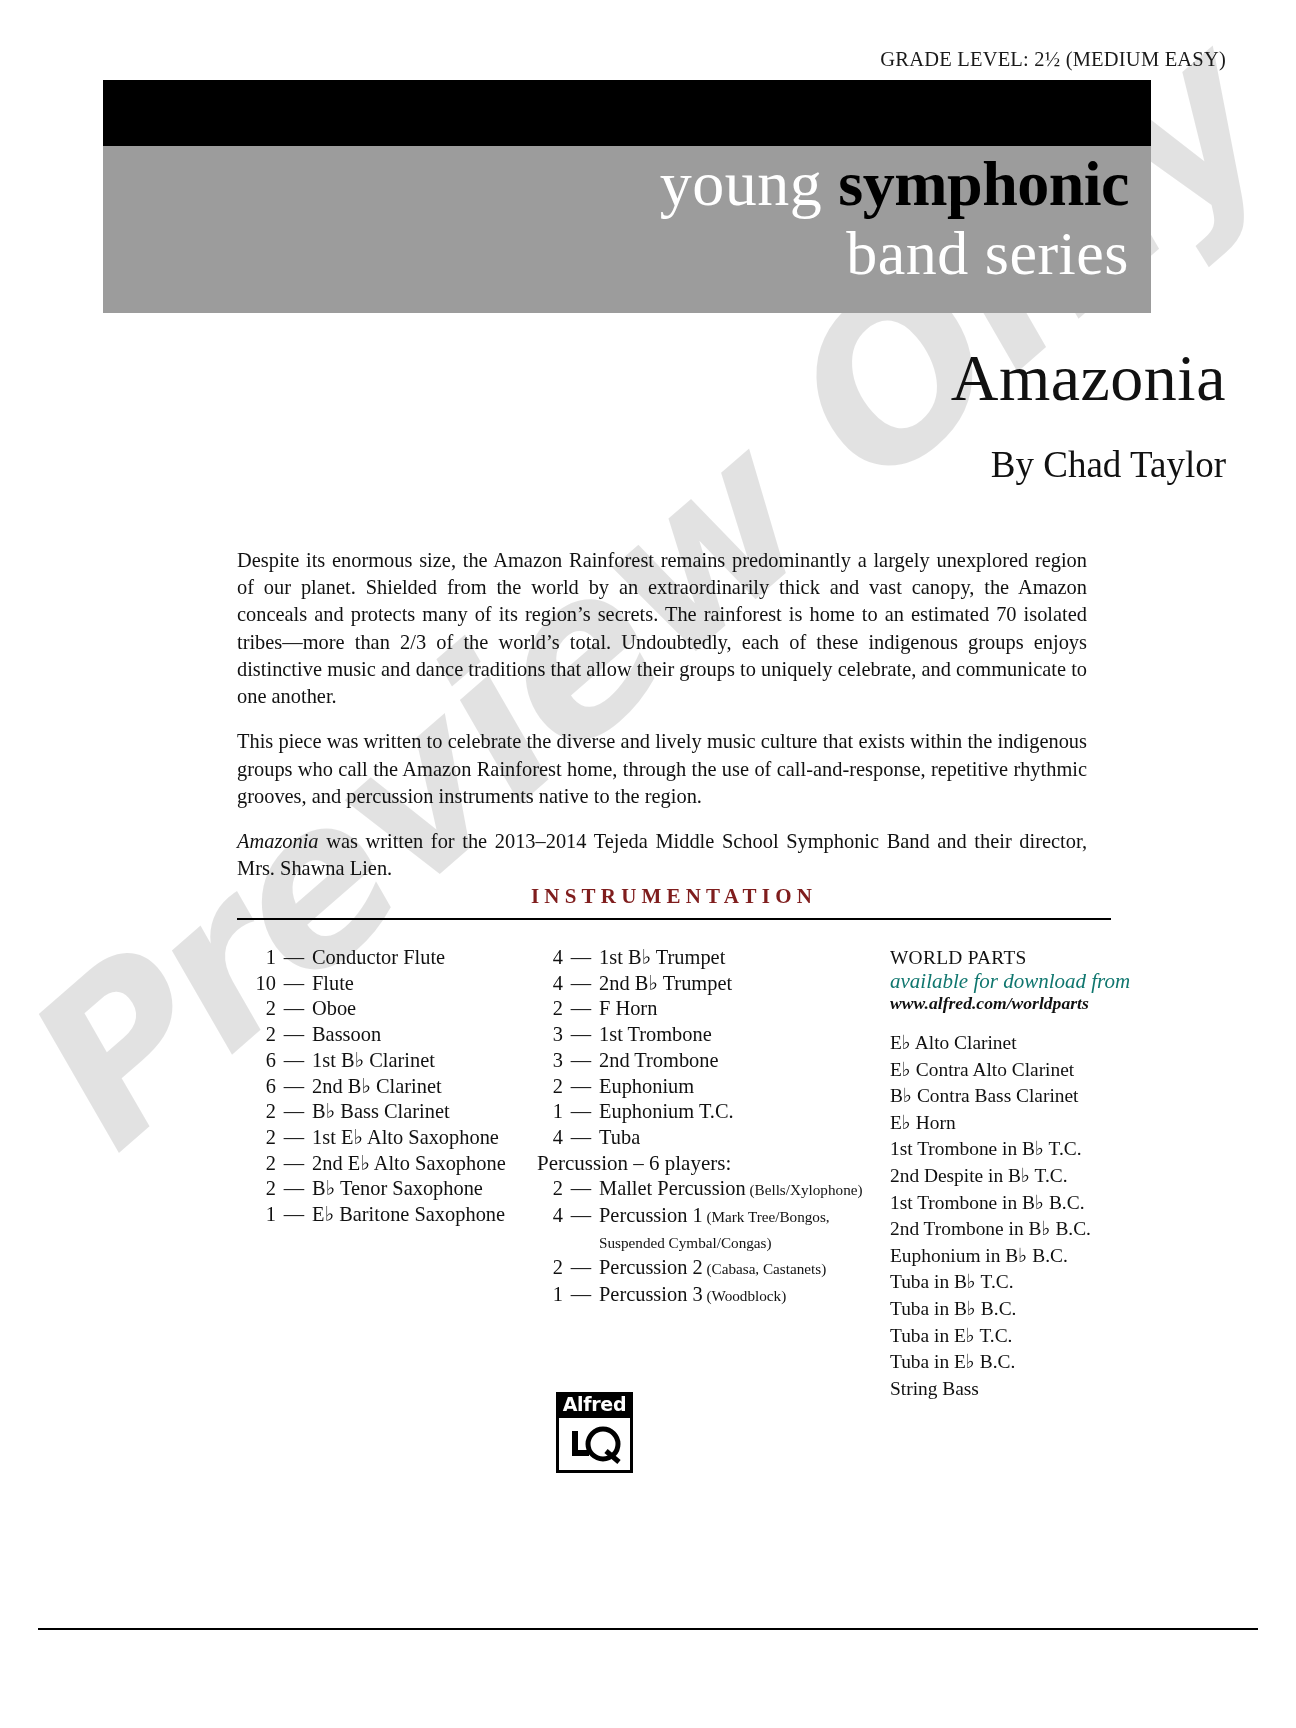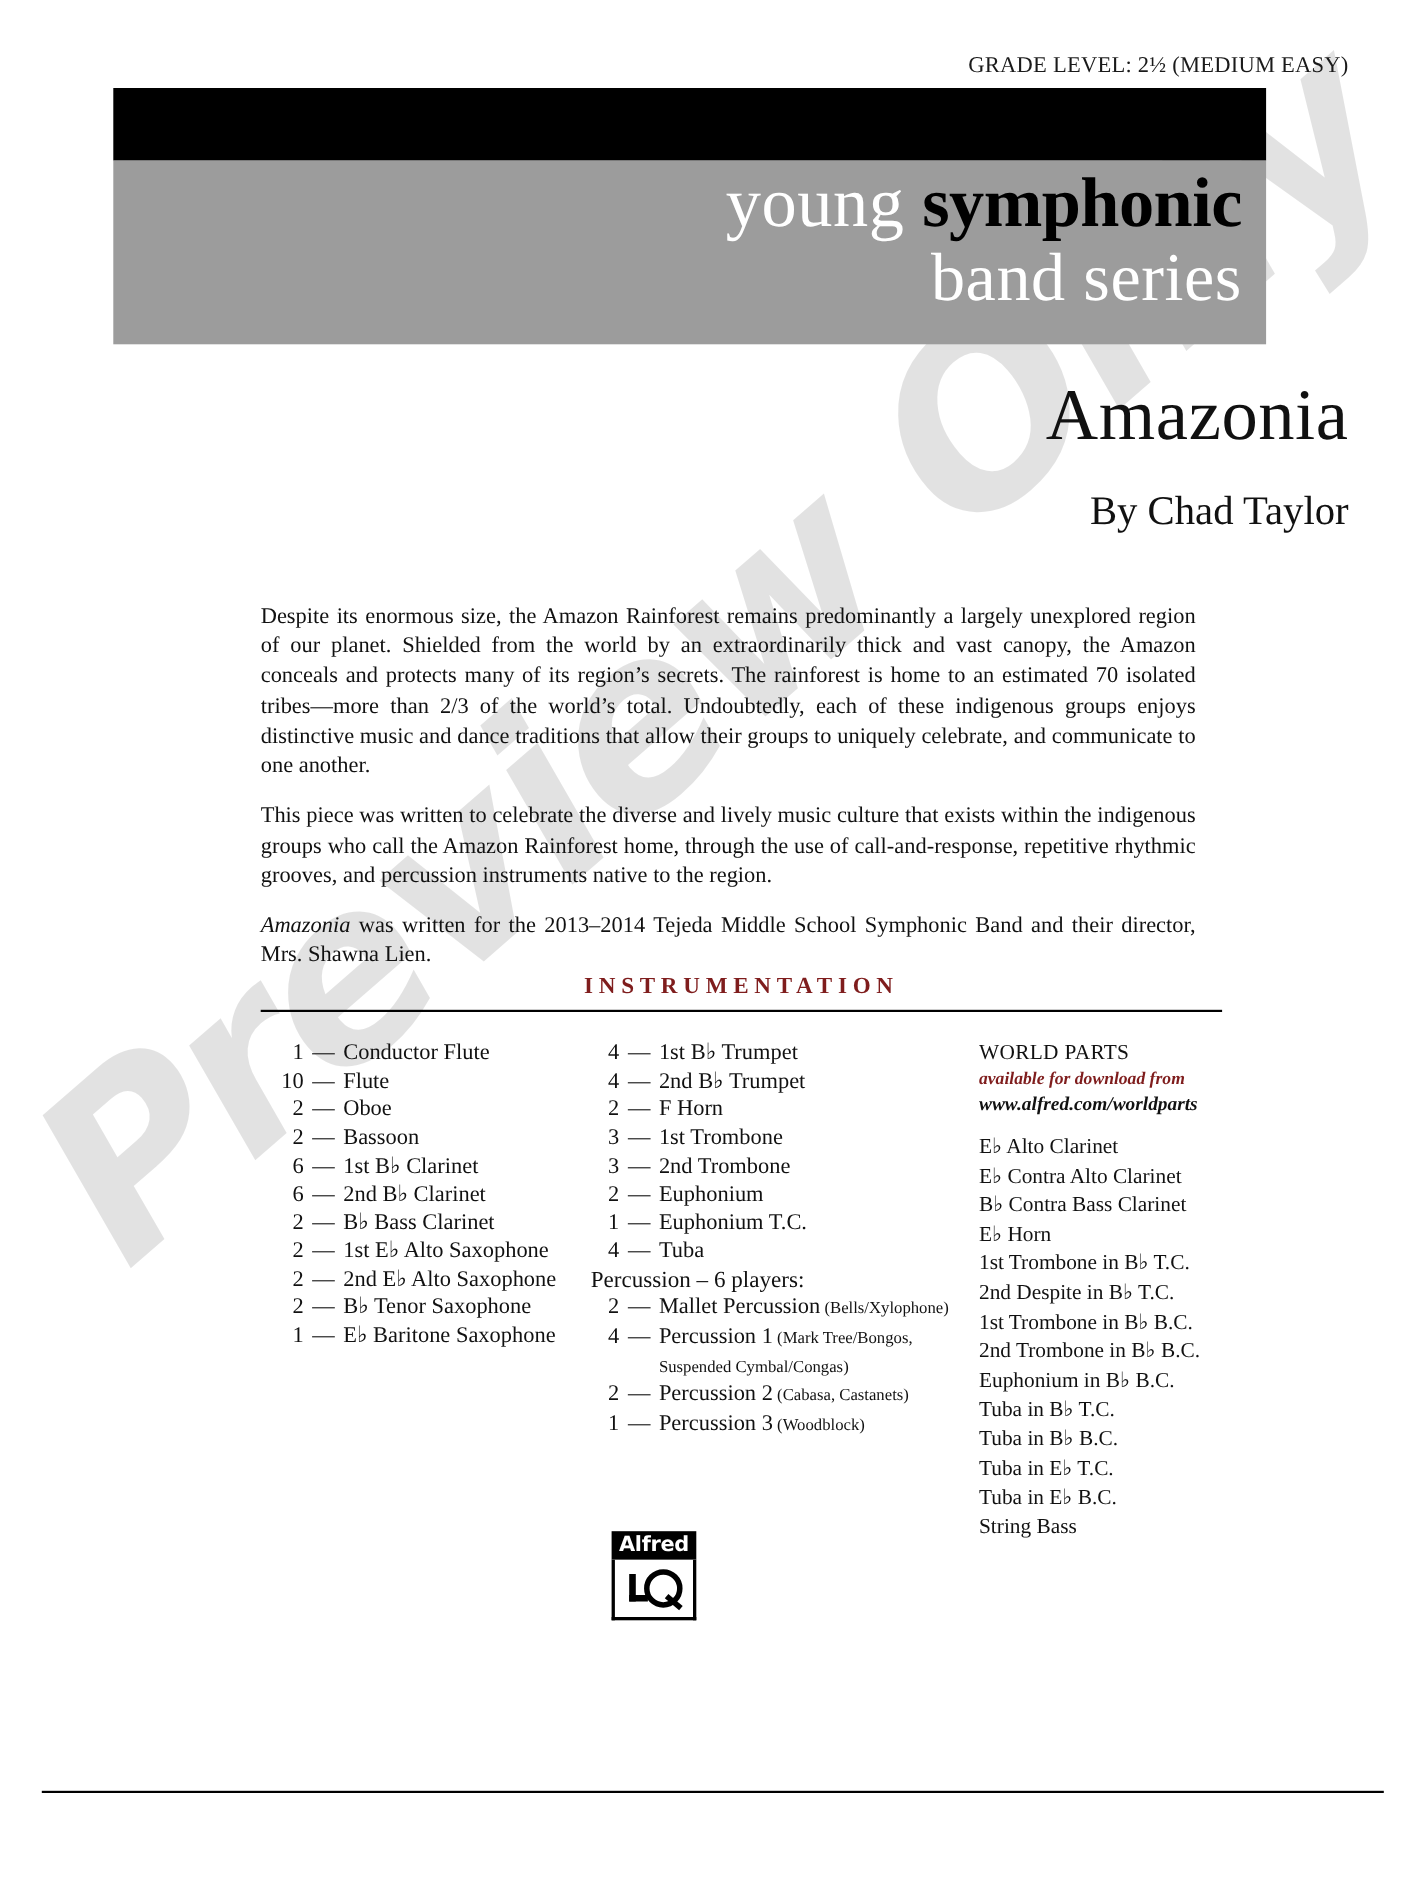--- a/index.html
+++ b/index.html
@@ -224,26 +224,25 @@
 
   
   .wp-title {
     font-size: 19.4px;
     line-height: 25px;
     letter-spacing: 0.3px;
     color: #111111;
     white-space: nowrap;
   }
   .wp-sub {
-    font-size: 16px;
+    font-size: 21px;
     font-style: italic;
     line-height: 22px;
-    color: #7f1d1d;
-    white-space: nowrap;
-    font-weight: bold;
+    color: #0f766e;
+    white-space: nowrap;
   }
   .wp-url {
     font-size: 17.6px;
     font-style: italic;
     font-weight: 700;
     line-height: 22px;
     color: #111111;
     white-space: nowrap;
     margin-bottom: 16px;
   }

